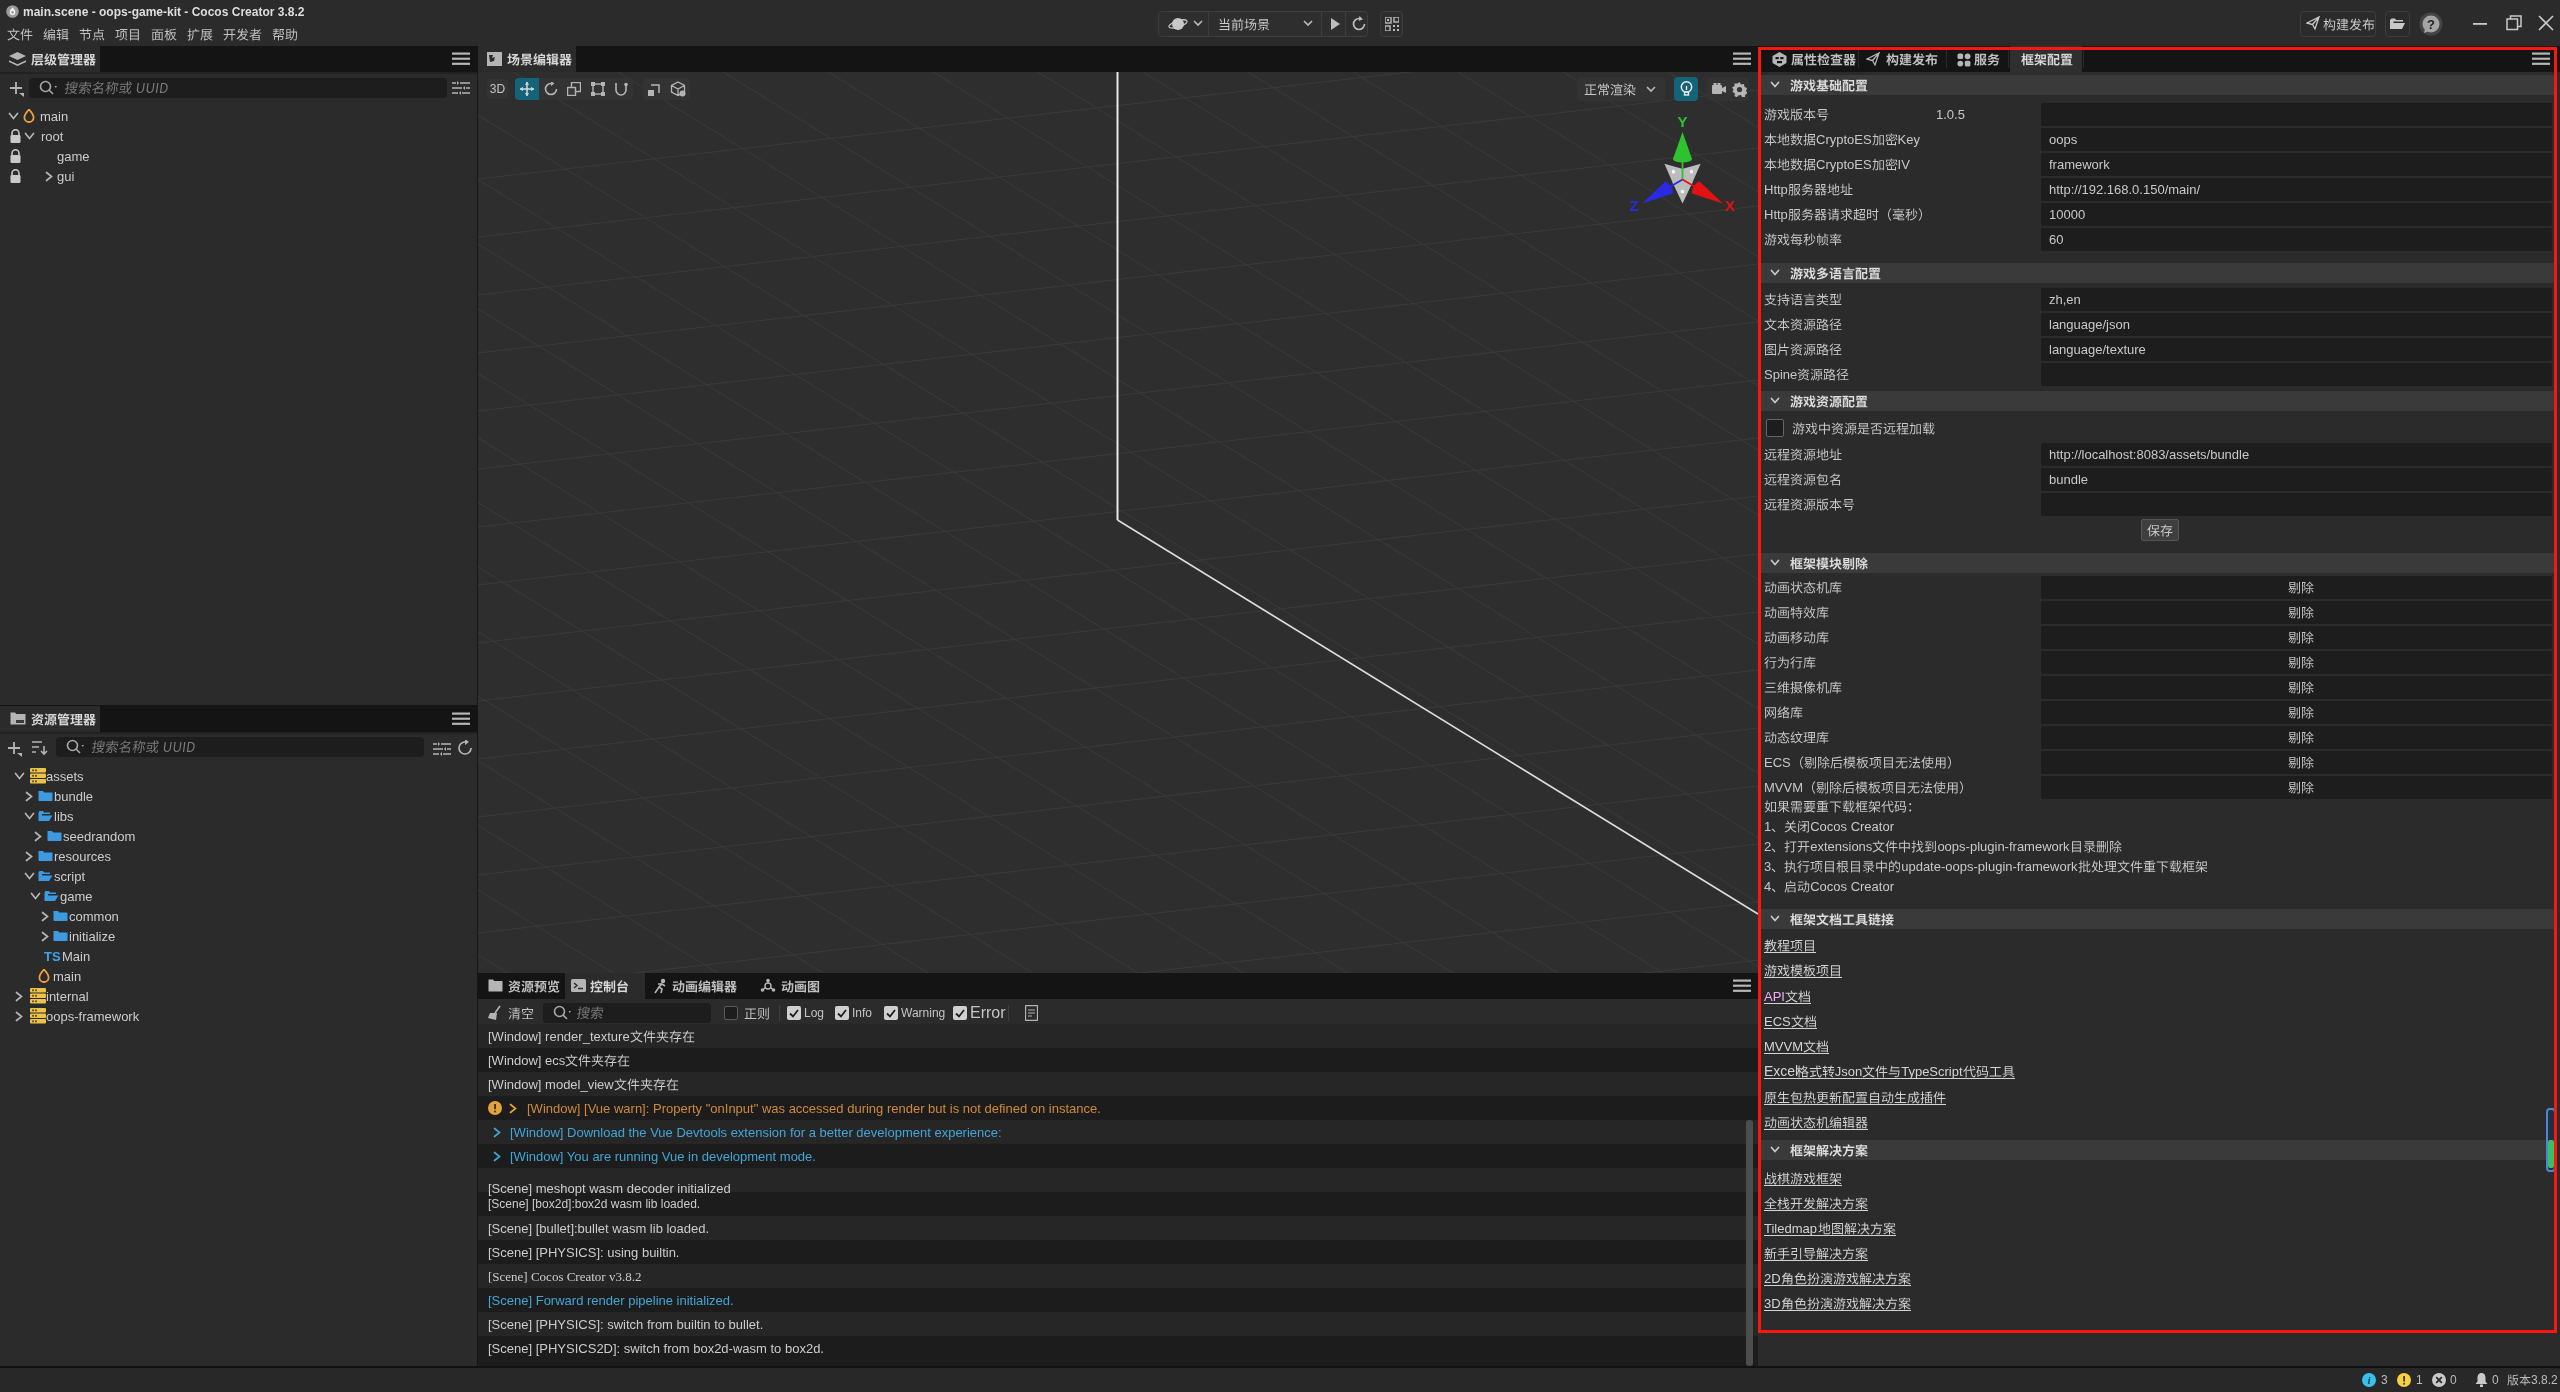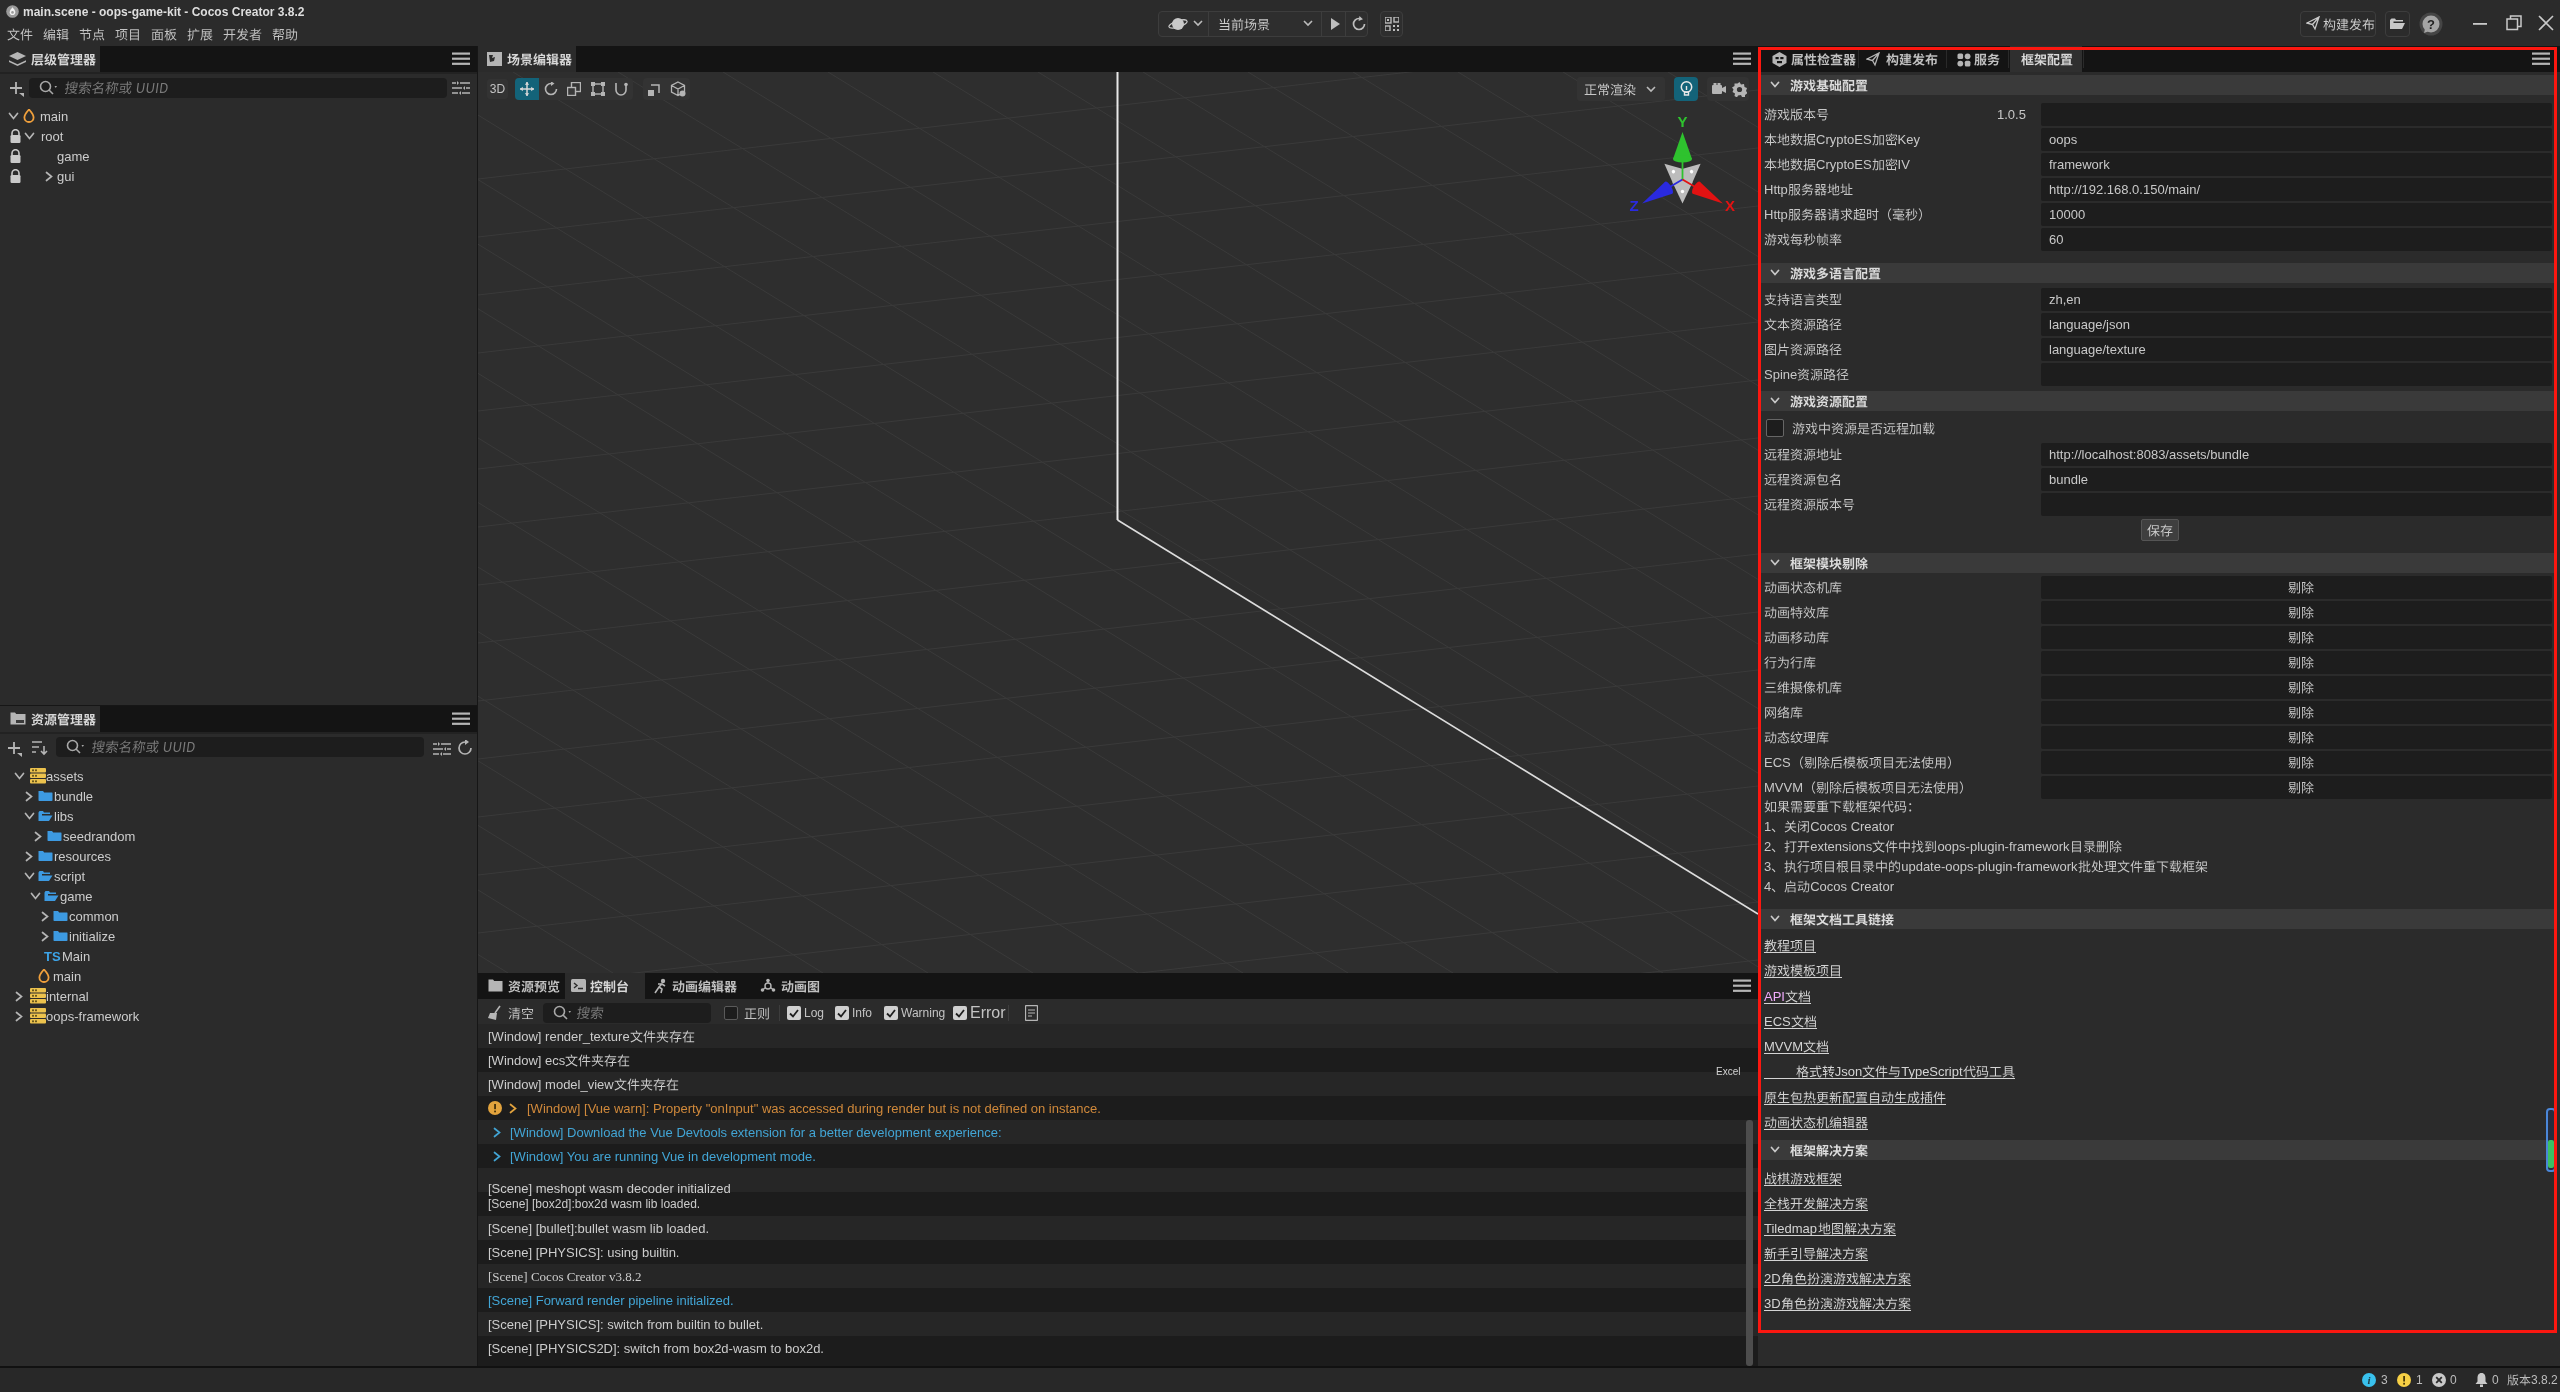--- a/index.html
+++ b/index.html
@@ -1027,21 +1027,21 @@
 <svg style="position:absolute;left:1764.0px;top:108.0px;overflow:visible" width="66.0" height="13.8">
     <g transform="translate(0,11.44) scale(0.01300,-0.01300)" fill="#c8c8c8">
       <use href="#g79" x="0"></use>
       <use href="#g80" x="1000"></use>
       <use href="#g81" x="2000"></use>
       <use href="#g82" x="3000"></use>
       <use href="#g83" x="4000"></use>
     </g>
   </svg>
 <div style="position:absolute;left:2041.0px;top:103.0px;width:511.0px;height:23.0px;background:#1d1d1d;border-radius:2px;"></div>
-<div style="position:absolute;white-space:pre;font-family:'Liberation Sans',sans-serif;font-size:13px;color:#c8c8c8;line-height:13px;top:108.0px;left:1997px;">1.0.5</div>
+<div style="position:absolute;white-space:pre;font-family:'Liberation Sans',sans-serif;font-size:13px;color:#c8c8c8;line-height:13px;top:108.0px;left:1936px;">1.0.5</div>
 <svg style="position:absolute;left:1764.0px;top:133.0px;overflow:visible" width="53.0" height="13.8">
     <g transform="translate(0,11.44) scale(0.01300,-0.01300)" fill="#c8c8c8">
       <use href="#g82" x="0"></use>
       <use href="#g84" x="1000"></use>
       <use href="#g85" x="2000"></use>
       <use href="#g86" x="3000"></use>
     </g>
   </svg>
 <div style="position:absolute;white-space:pre;font-family:'Liberation Sans',sans-serif;font-size:13px;color:#c8c8c8;line-height:13px;top:133.0px;left:1816.0px;">CryptoES</div>
 <svg style="position:absolute;left:1871.6px;top:133.0px;overflow:visible" width="27.0" height="13.8">
@@ -1566,21 +1566,21 @@
   </svg>
 <div style="position:absolute;left:1764.0px;top:1028.2px;width:52.7px;height:1.0px;background:#d4d4d4;"></div>
 <div style="position:absolute;white-space:pre;font-family:'Liberation Sans',sans-serif;font-size:13px;color:#d4d4d4;line-height:13px;top:1039.5px;left:1764.0px;">MVVM</div>
 <svg style="position:absolute;left:1803.0px;top:1039.5px;overflow:visible" width="27.0" height="13.8">
     <g transform="translate(0,11.44) scale(0.01300,-0.01300)" fill="#d4d4d4">
       <use href="#g0" x="0"></use>
       <use href="#g190" x="1000"></use>
     </g>
   </svg>
 <div style="position:absolute;left:1764.0px;top:1053.2px;width:65.0px;height:1.0px;background:#d4d4d4;"></div>
-<div style="position:absolute;white-space:pre;font-family:'Liberation Sans',sans-serif;font-size:10px;color:#d4d4d4;line-height:13px;top:1064.5px;left:1716px;">Excel</div>
+<div style="position:absolute;white-space:pre;font-family:'Liberation Sans',sans-serif;font-size:14px;color:#d4d4d4;line-height:13px;top:1064.5px;left:1764.0px;">Excel</div>
 <svg style="position:absolute;left:1795.8px;top:1064.5px;overflow:visible" width="40.0" height="13.8">
     <g transform="translate(0,11.44) scale(0.01300,-0.01300)" fill="#d4d4d4">
       <use href="#g191" x="0"></use>
       <use href="#g192" x="1000"></use>
       <use href="#g193" x="2000"></use>
     </g>
   </svg>
 <div style="position:absolute;white-space:pre;font-family:'Liberation Sans',sans-serif;font-size:13px;color:#d4d4d4;line-height:13px;top:1064.5px;left:1834.8px;">Json</div>
 <svg style="position:absolute;left:1862.2px;top:1064.5px;overflow:visible" width="40.0" height="13.8">
     <g transform="translate(0,11.44) scale(0.01300,-0.01300)" fill="#d4d4d4">

